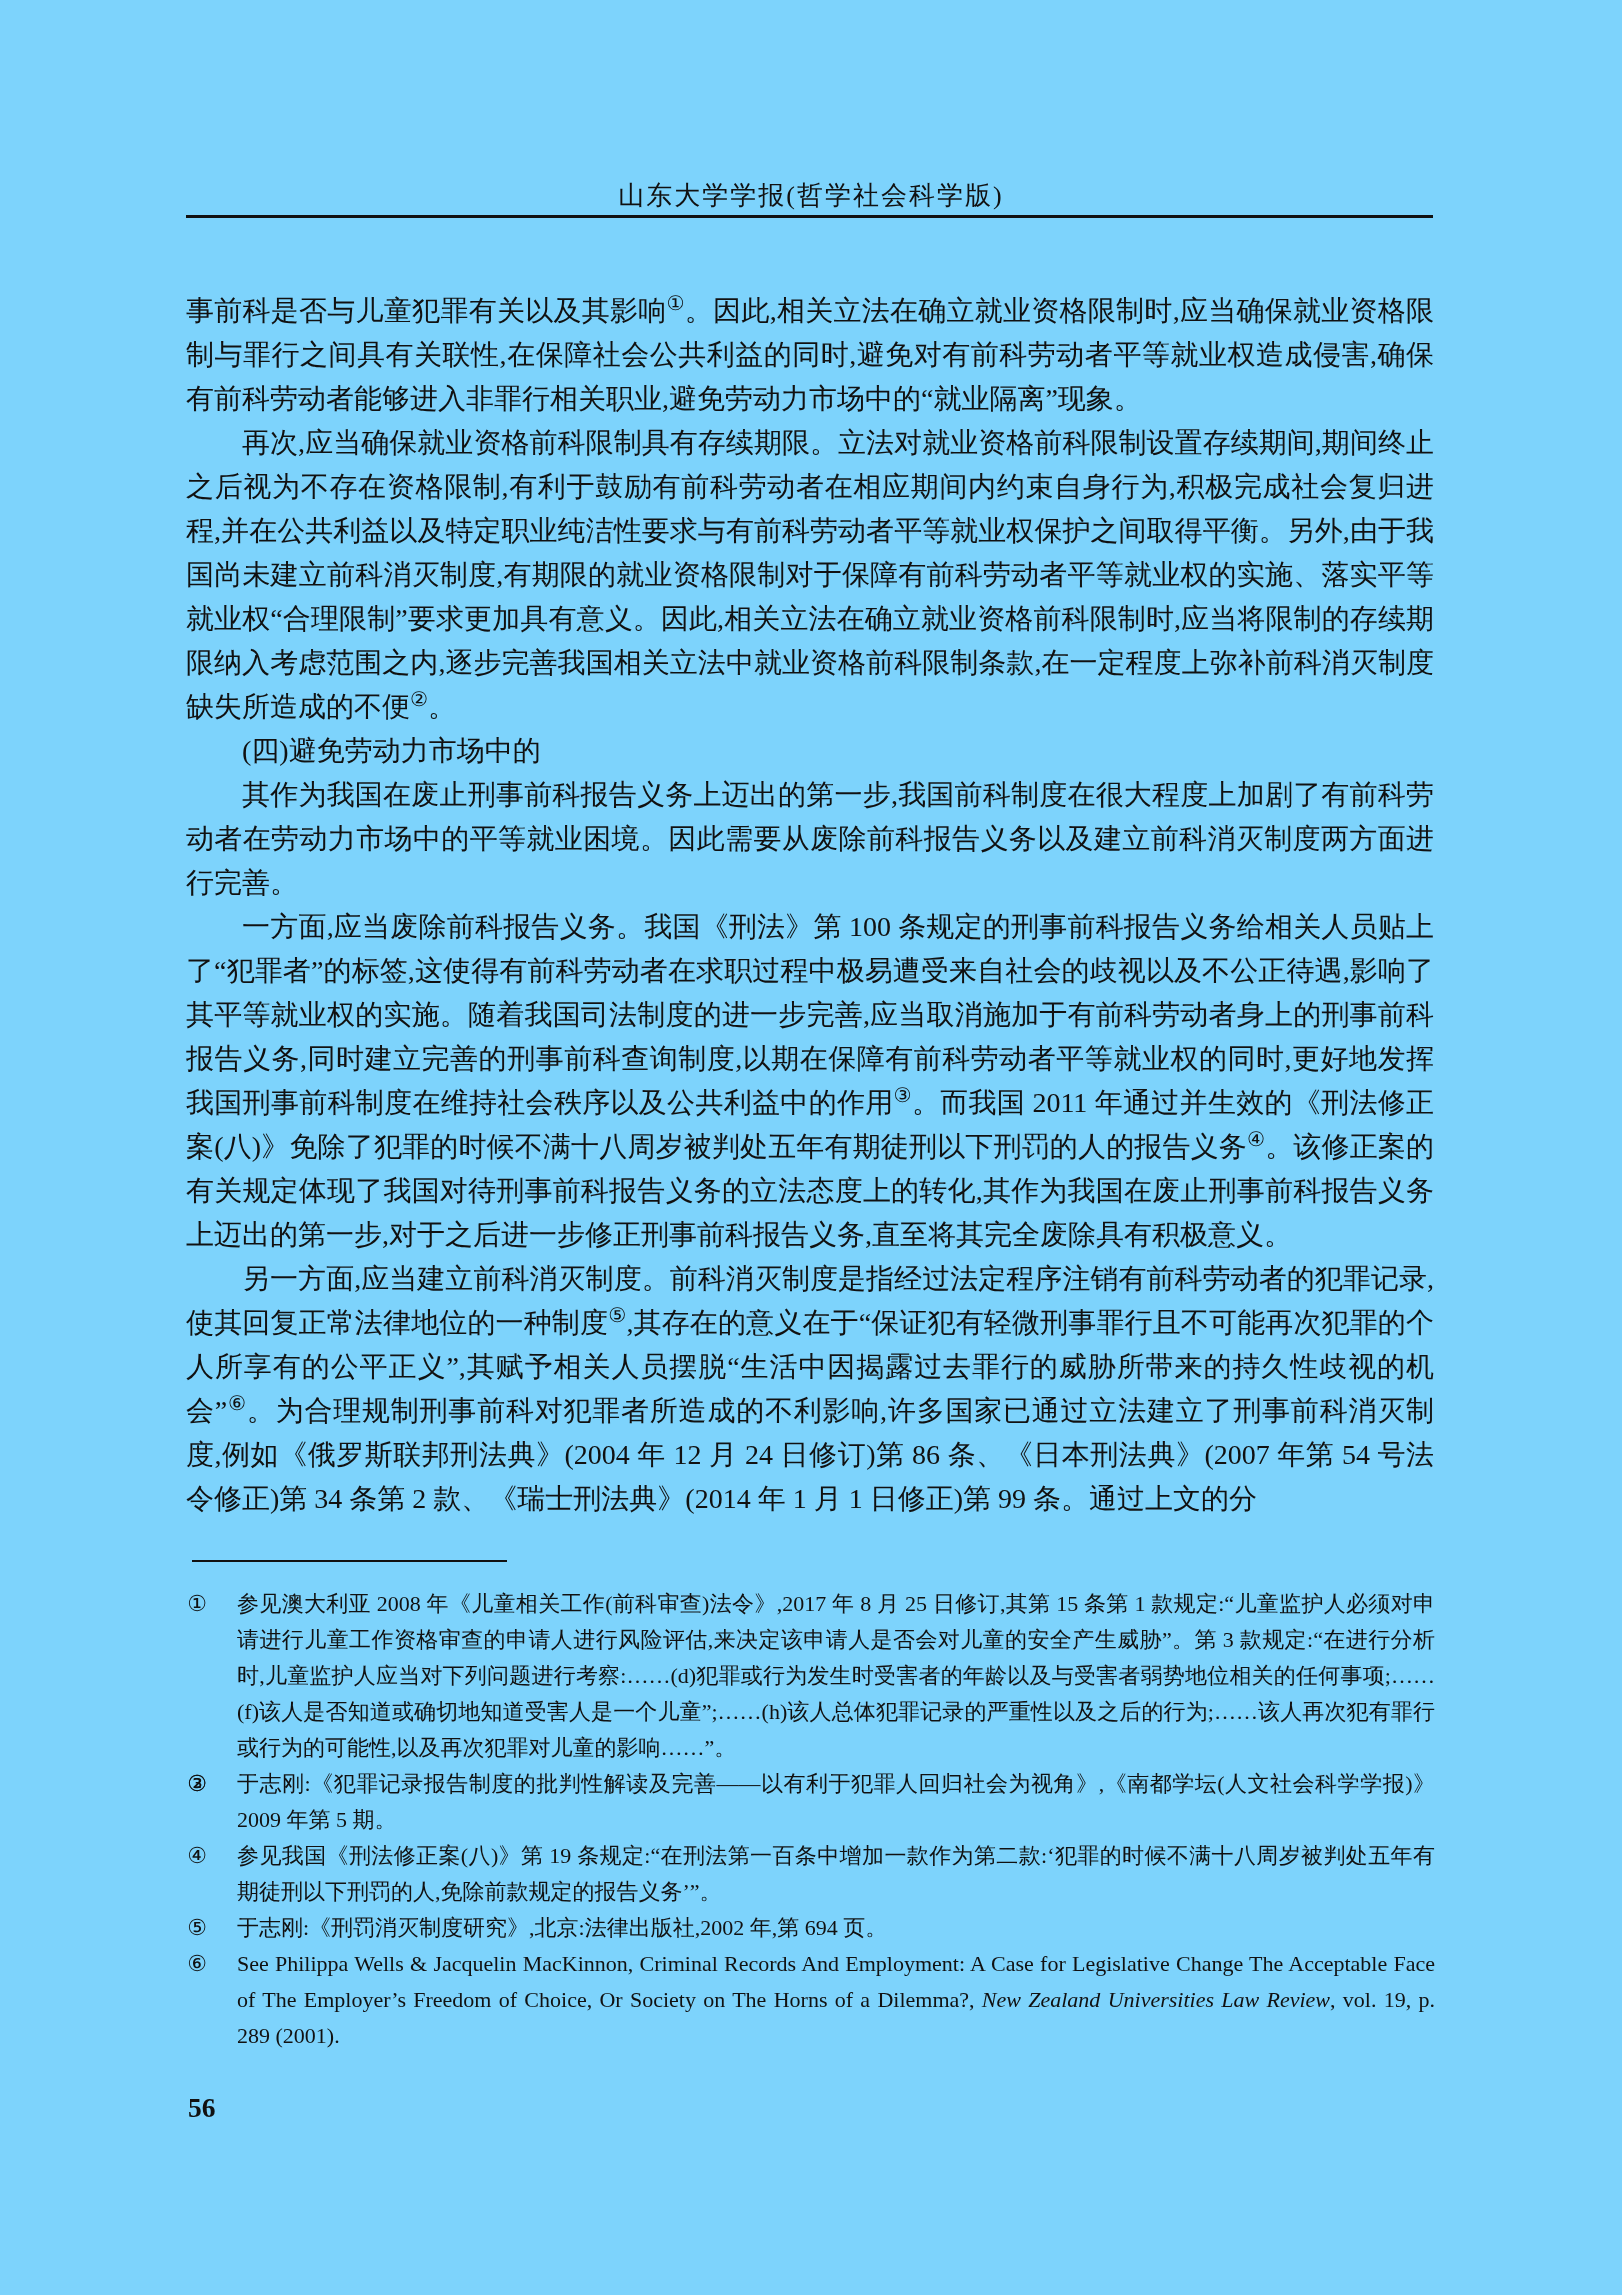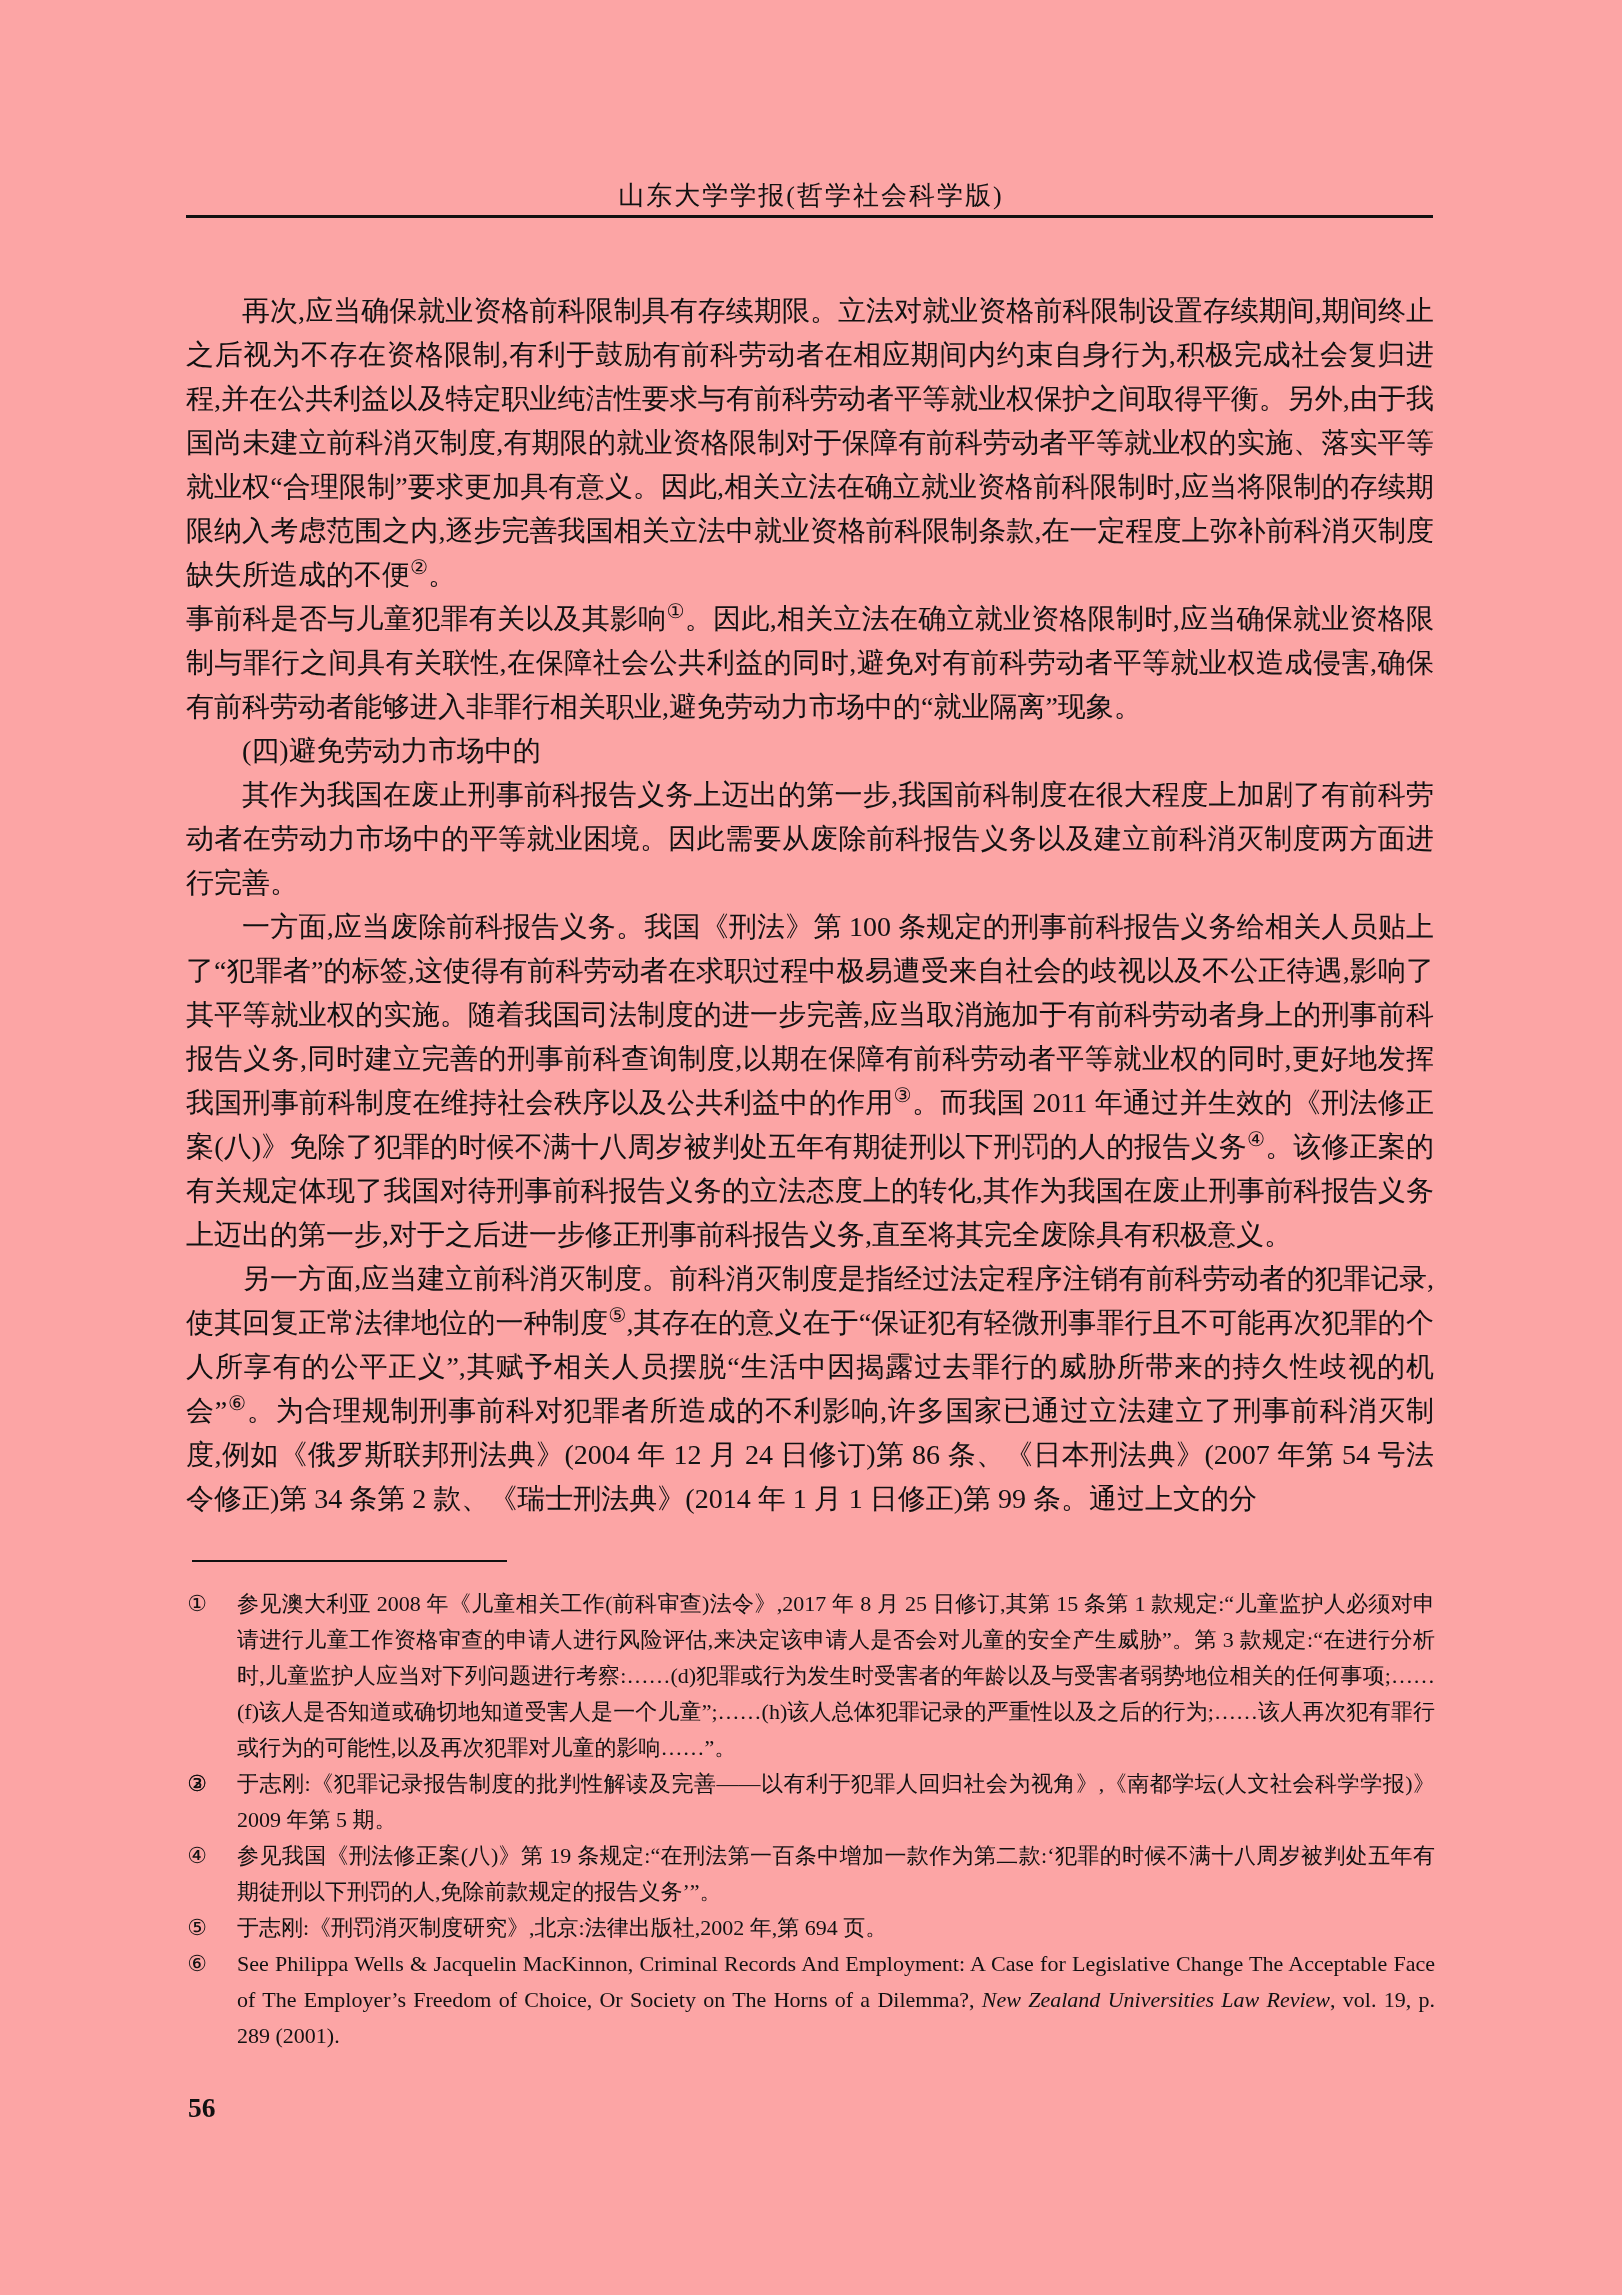--- a/index.html
+++ b/index.html
@@ -4,21 +4,21 @@
 <style>
   html, body {
     margin: 0;
     padding: 0;
     background: #ffffff;
   }
   .page {
     position: relative;
     width: 1622px;
     height: 2295px;
-    background: #fca5a5;
+    background: #7dd3fc;
     color: #000000;
     font-family: "Liberation Serif", "DejaVu Serif", serif;
     overflow: hidden;
   }
   .running-head {
     position: absolute;
     top: 181px;
     left: 0;
     width: 100%;
     text-align: center;
@@ -103,22 +103,22 @@
 </head>
 <body>
 
 <div class="page">
 
   <div class="running-head">山东大学学报(哲学社会科学版)</div>
 
   <div class="head-rule"></div>
 
   <div class="body-text">
+    <p class="para no-indent">事前科是否与儿童犯罪有关以及其影响<sup>①</sup>。因此,相关立法在确立就业资格限制时,应当确保就业资格限制与罪行之间具有关联性,在保障社会公共利益的同时,避免对有前科劳动者平等就业权造成侵害,确保有前科劳动者能够进入非罪行相关职业,避免劳动力市场中的“就业隔离”现象。</p>
     <p class="para">再次,应当确保就业资格前科限制具有存续期限。立法对就业资格前科限制设置存续期间,期间终止之后视为不存在资格限制,有利于鼓励有前科劳动者在相应期间内约束自身行为,积极完成社会复归进程,并在公共利益以及特定职业纯洁性要求与有前科劳动者平等就业权保护之间取得平衡。另外,由于我国尚未建立前科消灭制度,有期限的就业资格限制对于保障有前科劳动者平等就业权的实施、落实平等就业权“合理限制”要求更加具有意义。因此,相关立法在确立就业资格前科限制时,应当将限制的存续期限纳入考虑范围之内,逐步完善我国相关立法中就业资格前科限制条款,在一定程度上弥补前科消灭制度缺失所造成的不便<sup>②</sup>。</p>
-    <p class="para no-indent">事前科是否与儿童犯罪有关以及其影响<sup>①</sup>。因此,相关立法在确立就业资格限制时,应当确保就业资格限制与罪行之间具有关联性,在保障社会公共利益的同时,避免对有前科劳动者平等就业权造成侵害,确保有前科劳动者能够进入非罪行相关职业,避免劳动力市场中的“就业隔离”现象。</p>
     <p class="para">(四)避免劳动力市场中的</p>
     <p class="para">其作为我国在废止刑事前科报告义务上迈出的第一步,我国前科制度在很大程度上加剧了有前科劳动者在劳动力市场中的平等就业困境。因此需要从废除前科报告义务以及建立前科消灭制度两方面进行完善。</p>
     <p class="para">一方面,应当废除前科报告义务。我国《刑法》第 100 条规定的刑事前科报告义务给相关人员贴上了“犯罪者”的标签,这使得有前科劳动者在求职过程中极易遭受来自社会的歧视以及不公正待遇,影响了其平等就业权的实施。随着我国司法制度的进一步完善,应当取消施加于有前科劳动者身上的刑事前科报告义务,同时建立完善的刑事前科查询制度,以期在保障有前科劳动者平等就业权的同时,更好地发挥我国刑事前科制度在维持社会秩序以及公共利益中的作用<sup>③</sup>。而我国 2011 年通过并生效的《刑法修正案(八)》免除了犯罪的时候不满十八周岁被判处五年有期徒刑以下刑罚的人的报告义务<sup>④</sup>。该修正案的有关规定体现了我国对待刑事前科报告义务的立法态度上的转化,其作为我国在废止刑事前科报告义务上迈出的第一步,对于之后进一步修正刑事前科报告义务,直至将其完全废除具有积极意义。</p>
     <p class="para">另一方面,应当建立前科消灭制度。前科消灭制度是指经过法定程序注销有前科劳动者的犯罪记录,使其回复正常法律地位的一种制度<sup>⑤</sup>,其存在的意义在于“保证犯有轻微刑事罪行且不可能再次犯罪的个人所享有的公平正义”,其赋予相关人员摆脱“生活中因揭露过去罪行的威胁所带来的持久性歧视的机会”<sup>⑥</sup>。为合理规制刑事前科对犯罪者所造成的不利影响,许多国家已通过立法建立了刑事前科消灭制度,例如《俄罗斯联邦刑法典》(2004 年 12 月 24 日修订)第 86 条、《日本刑法典》(2007 年第 54 号法令修正)第 34 条第 2 款、《瑞士刑法典》(2014 年 1 月 1 日修正)第 99 条。通过上文的分</p>
   </div>
 
   <div class="fn-rule"></div>
 
   <div class="footnotes">
     <p class="footnote">

